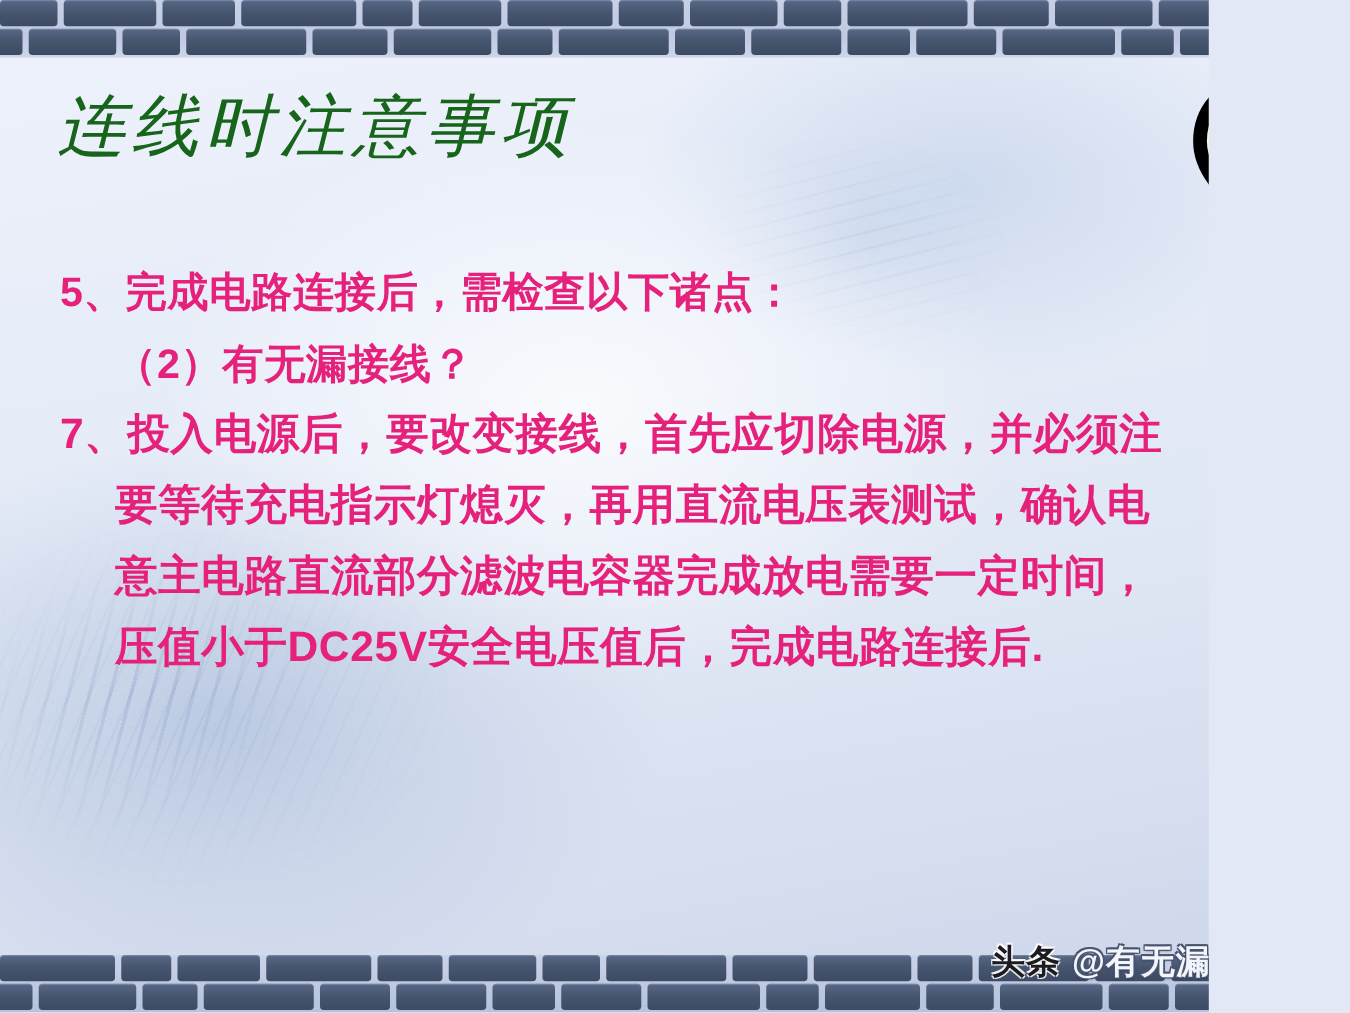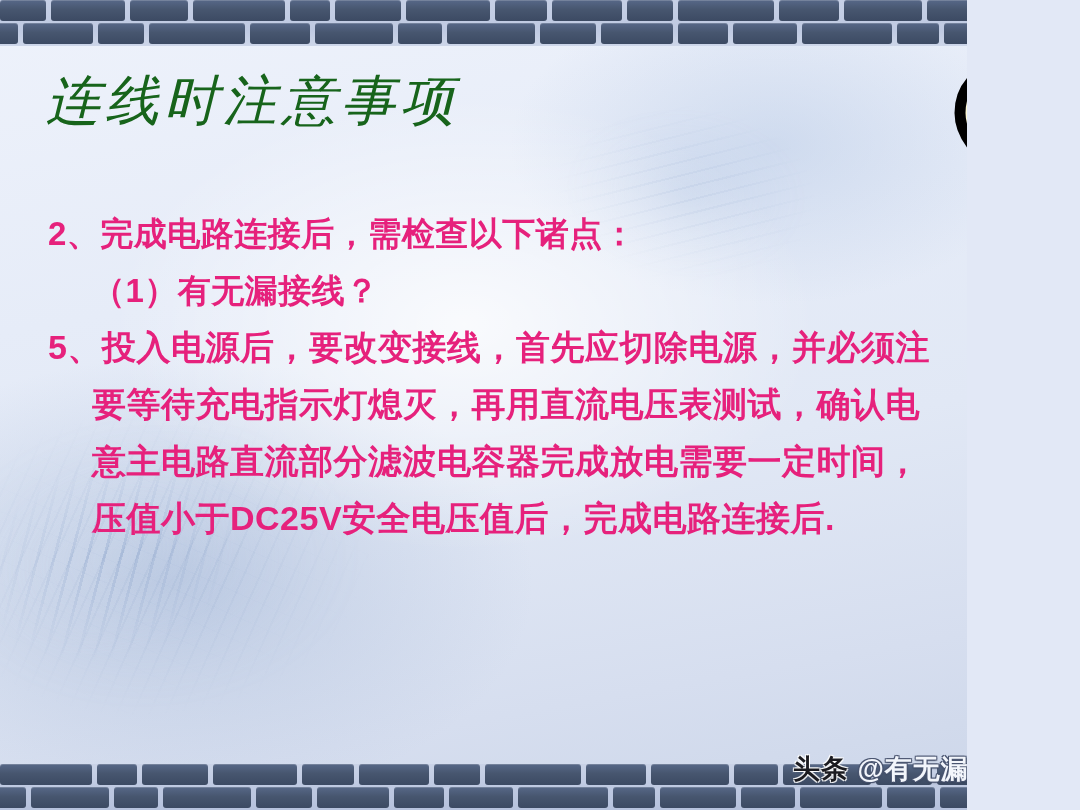--- a/index.html
+++ b/index.html
@@ -181,23 +181,23 @@
   <div class="bulb">
     <svg viewBox="0 0 108 158" width="108" height="158" aria-hidden="true">
       <path d="M54 6 C27 6 8 27 8 53 C8 71 18 84 28 94 L28 118 L80 118 L80 94 C90 84 100 71 100 53 C100 27 81 6 54 6 Z" fill="#fbf6d4" stroke="#000" stroke-width="11" stroke-linejoin="round"></path>
       <rect x="30" y="112" width="48" height="28" fill="#000"></rect>
       <path d="M32 138 L76 138 L76 144 A22 14 0 0 1 32 144 Z" fill="#fbf6d4" stroke="#000" stroke-width="9" stroke-linejoin="round"></path>
       <path d="M26 60 L41 76 L39 104 L48 104 L50 76 L54 64 L58 76 L60 104 L69 104 L67 76 L82 60 L70 67 L62 58 L54 68 L46 58 L38 67 Z" fill="#000"></path>
     </svg>
   </div>
 
   <div class="body">
-    <div class="line l-main">2、完成电路连接后，需检查以下诸点：</div>
-    <div class="line l-sub">（1）有无漏接线？</div>
-    <div class="line l-main l5">5、投入电源后，要改变接线，首先应切除电源，并必须注</div>
+    <div class="line l-main">5、完成电路连接后，需检查以下诸点：</div>
+    <div class="line l-sub">（2）有无漏接线？</div>
+    <div class="line l-main l5">7、投入电源后，要改变接线，首先应切除电源，并必须注</div>
     <div class="line l-cont l5">要等待充电指示灯熄灭，再用直流电压表测试，确认电</div>
     <div class="line l-cont l5">意主电路直流部分滤波电容器完成放电需要一定时间，</div>
     <div class="line l-cont l5">压值小于DC25V安全电压值后，完成电路连接后.</div>
   </div>
 
   <div class="brick-bar bottom">
     <div class="brick-row" id="br3">
         <div class="brick" style="width: 92px;"></div>
         <div class="brick" style="width: 40px;"></div>
         <div class="brick" style="width: 66px;"></div>

